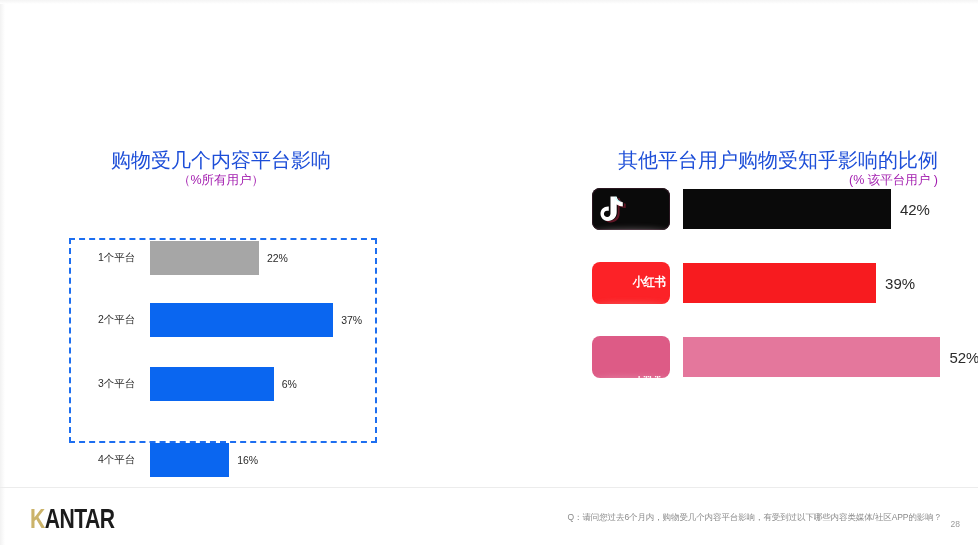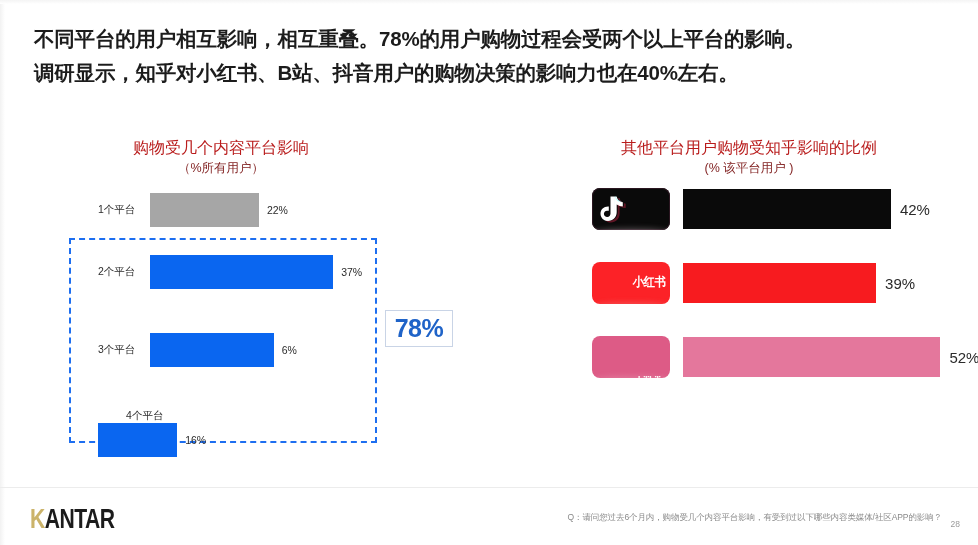--- a/index.html
+++ b/index.html
@@ -50,38 +50,39 @@
 
   
   .panel {
     position: absolute;
     top: 138px;
   }
   .panel-left  { left: 60px;  width: 440px; }
   .panel-right { left: 560px; width: 400px; }
 
   .panel-title {
-    font-size: 16px;
-    color: #b91c1c;
+    font-size: 20px;
+    color: #1d4ed8;
     text-align: center;
     line-height: 20px;
     white-space: nowrap;
+    margin-top: 12px;
   }
   .panel-sub {
     font-size: 12.5px;
-    color: #7f1d1d;
+    color: #a21caf;
     text-align: center;
     line-height: 18px;
     margin-top: 1px;
     white-space: nowrap;
   }
   .panel-left .panel-title,
   .panel-left .panel-sub { padding-right: 118px; }
   .panel-right .panel-title,
-  .panel-right .panel-sub { padding-right: 22px; }
+  .panel-right .panel-sub { padding-right: 22px; text-align: right; }
 
   
   .bars {
     position: absolute;
     left: 0;
     top: 0;
   }
   .bar-row {
     position: absolute;
     display: flex;
@@ -106,21 +107,21 @@
   }
   .bar-val {
     font-size: 10.5px;
     color: #2b2b2b;
     margin-left: 8px;
     white-space: nowrap;
   }
 
   
   #left-bars { left: 38px; top: 55px; }
-  #left-bars .bar-row { left: 0; }
+  #left-bars .bar-row { left: 0; margin-top: 48px; }
 
   .dashed-group {
     position: absolute;
     left: 9px;
     top: 100px;
     width: 308px;
     height: 205px;
     border: 2px dashed #1d6ef0;
     box-sizing: border-box;
     background: transparent;
@@ -242,58 +243,51 @@
   }
 </style>
 </head>
 <body>
 
 <div id="slide">
 
   <div class="edge-left"></div>
   <div class="edge-top"></div>
 
-  <div class="headline">
-    <div class="line">不同平台的用户相互影响，相互重叠。78%的用户购物过程会受两个以上平台的影响。</div>
-    <div class="line">调研显示，知乎对小红书、B站、抖音用户的购物决策的影响力也在40%左右。</div>
-  </div>
 
   <div class="panel panel-left">
     <div class="panel-title">购物受几个内容平台影响</div>
     <div class="panel-sub">（%所有用户）</div>
 
     <div class="dashed-group"></div>
 
-    <div class="badge-78">
-      <span>78%</span>
-    </div>
 
     <div class="bars" id="left-bars">
         <div class="bar-row" style="top: 0px;">
           <div class="bar-cat">1个平台</div>
           <div class="bar-track">
             <div class="bar-fill" style="width: 108.9px; background: rgb(166, 166, 166);"></div>
             <div class="bar-val">22%</div>
           </div>
         </div>
         <div class="bar-row" style="top: 62px;">
           <div class="bar-cat">2个平台</div>
           <div class="bar-track">
             <div class="bar-fill" style="width: 183.15px; background: rgb(10, 102, 240);"></div>
             <div class="bar-val">37%</div>
           </div>
         </div>
-        <div class="bar-row" style="top: 140px;">
+        <div class="bar-row" style="top: 126px;">
           <div class="bar-cat">3个平台</div>
           <div class="bar-track">
             <div class="bar-fill" style="width: 123.75px; background: rgb(10, 102, 240);"></div>
             <div class="bar-val">6%</div>
           </div>
         </div>
-        <div class="bar-row" style="top: 216px; flex-direction: column;">
+        <div class="bar-row" style="top: 202px;">
           <div class="bar-cat">4个平台</div>
           <div class="bar-track">
             <div class="bar-fill" style="width: 79.2px; background: rgb(10, 102, 240);"></div>
             <div class="bar-val">16%</div>
           </div>
         </div>
       </div>
   </div>
 
   <div class="panel panel-right">

